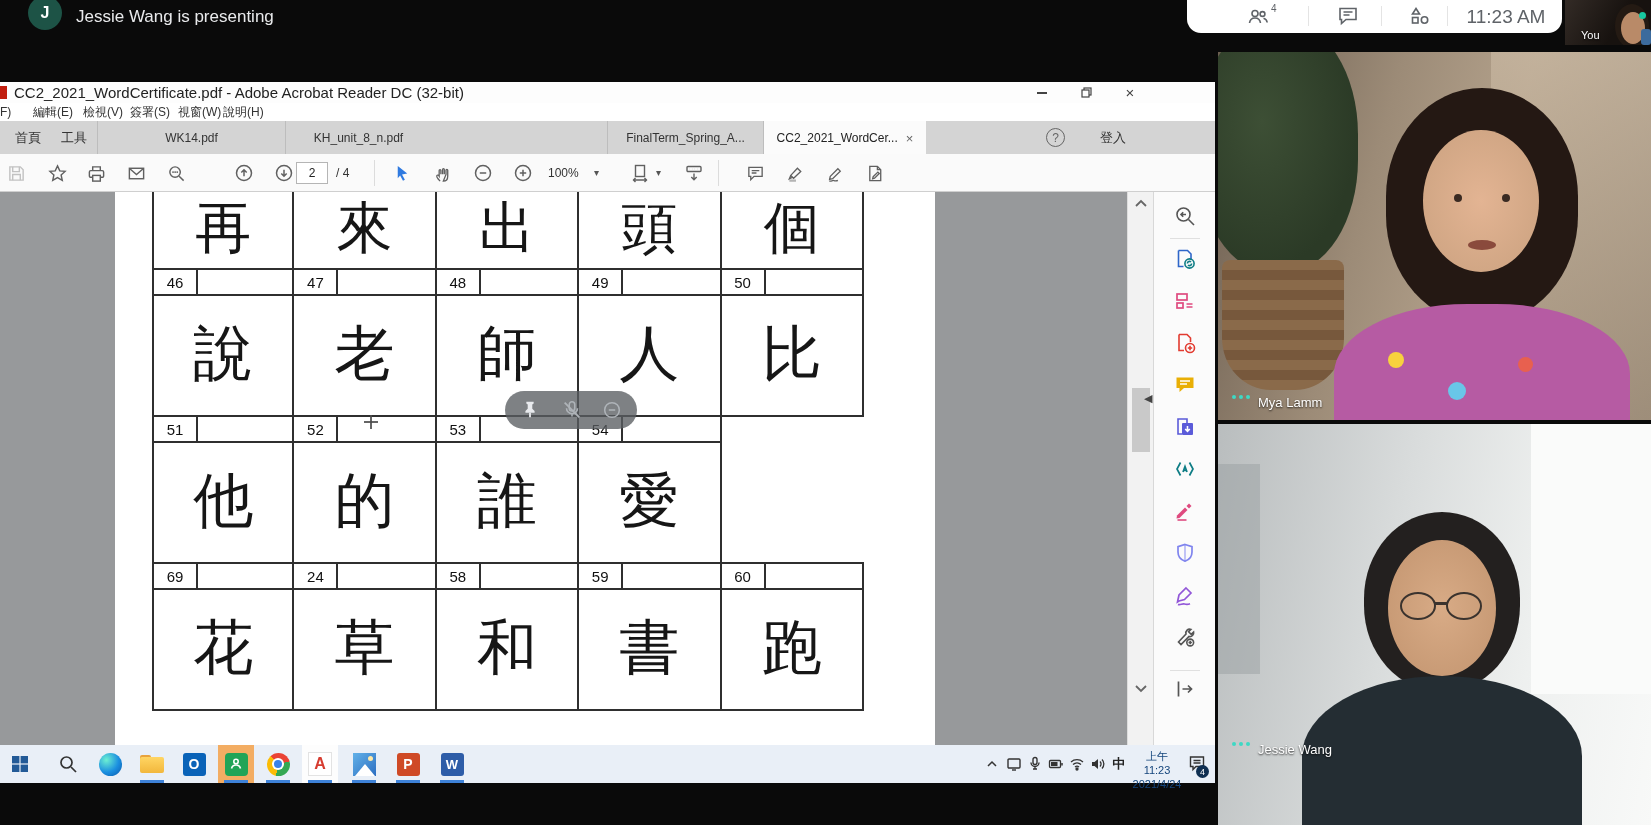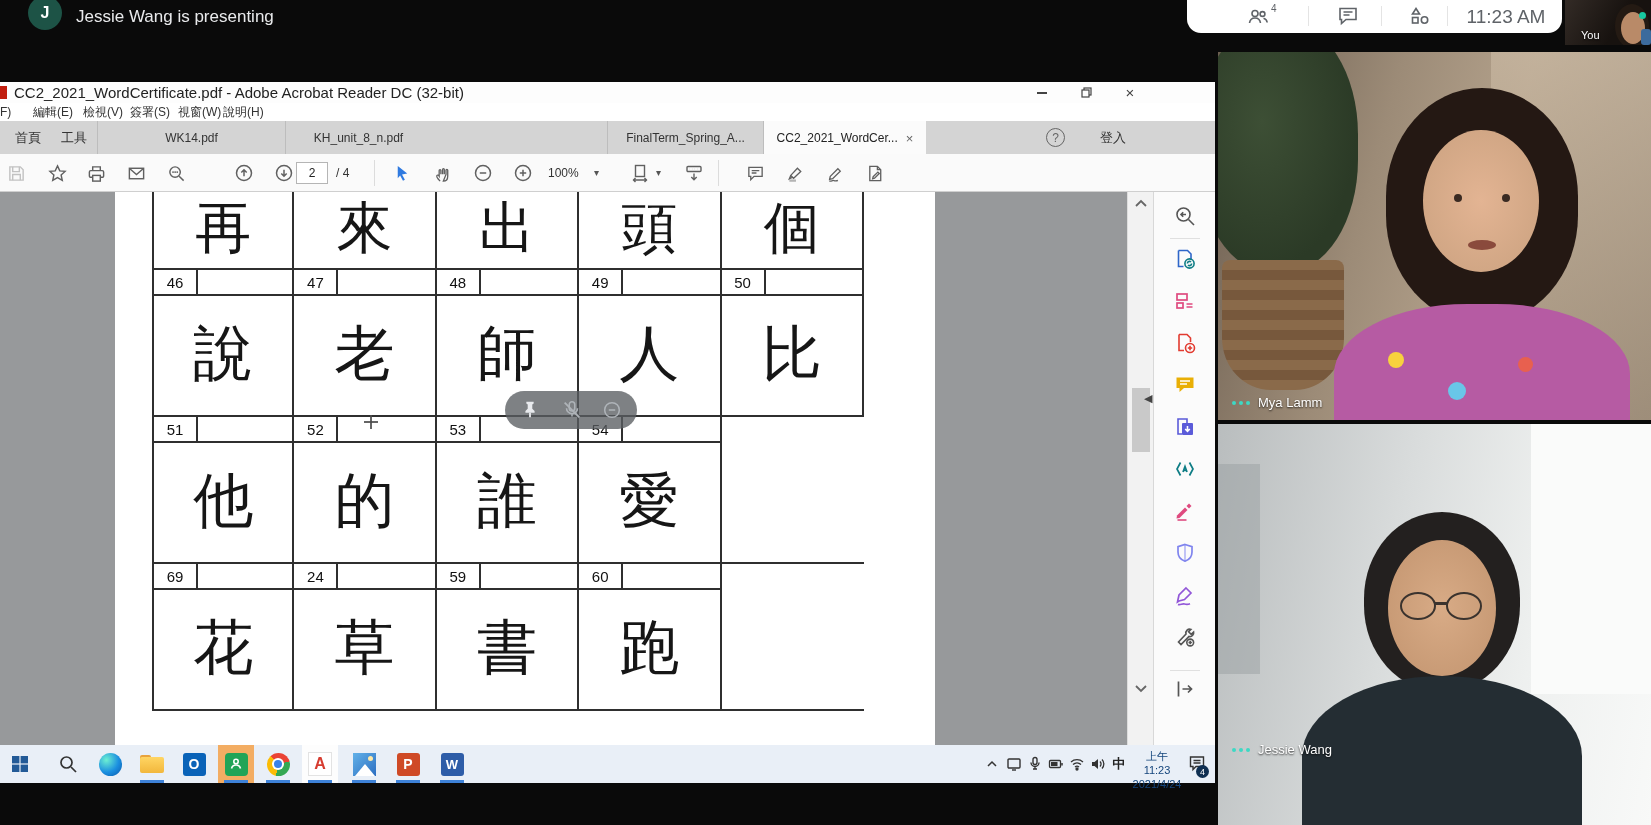--- a/index.html
+++ b/index.html
@@ -26,21 +26,21 @@
 .gchar{height:117px;display:flex;align-items:center;justify-content:center;font-size:60px;color:#161616;font-family:"DejaVu Serif","Liberation Serif",serif}
 .pch{height:74px;font-size:56px}
 
 .stripi{position:absolute;left:20px;width:22px;height:22px}
 
 .tapp{position:absolute;top:0;width:36px;height:38px;display:flex;align-items:center;justify-content:center}
 .tul{position:absolute;bottom:0;left:6px;width:24px;height:3px;background:#3e82d8}
 .trayi{position:absolute;top:11px;width:16px;height:16px}
 
 .mdot{width:4px;height:4px;border-radius:50%;background:#3dd9c4;display:inline-block;margin-right:3px}
-.plabel{position:absolute;display:flex;align-items:center;font-size:13px;color:#fff;text-shadow:0 1px 2px rgba(0,0,0,.8)}
+.plabel{position:absolute;display:flex;align-items:flex-start;font-size:13px;color:#fff;text-shadow:0 1px 2px rgba(0,0,0,.8)}
 .pillsep{position:absolute;top:6px;width:1px;height:20px;background:#e4e4e4}
 </style>
 </head>
 <body>
 
 <div id="stage">
 
   <div class="abs ctr" style="left:28px;top:-4px;width:34px;height:34px;border-radius:50%;background:#1d5346;color:#fff;font-size:16px;font-weight:bold">J</div>
   <div class="abs" style="left:76px;top:7px;font-size:17px;font-weight:500;color:#e9eaec">Jessie Wang is presenting</div>
 
@@ -324,20 +324,26 @@
             <div class="hstrip">
               <span class="numbox">69</span>
             </div>
             <div class="gchar">花</div>
           </div>
         <div class="cell">
             <div class="hstrip">
               <span class="numbox">24</span>
             </div>
             <div class="gchar">草</div>
+          </div>
+        <div class="cell">
+            <div class="hstrip">
+              <span class="numbox">58</span>
+            </div>
+            <div class="gchar">和</div>
           </div>
         <div class="cell">
             <div class="hstrip">
               <span class="numbox">59</span>
             </div>
             <div class="gchar">書</div>
           </div>
         <div class="cell">
             <div class="hstrip">
               <span class="numbox">60</span>

